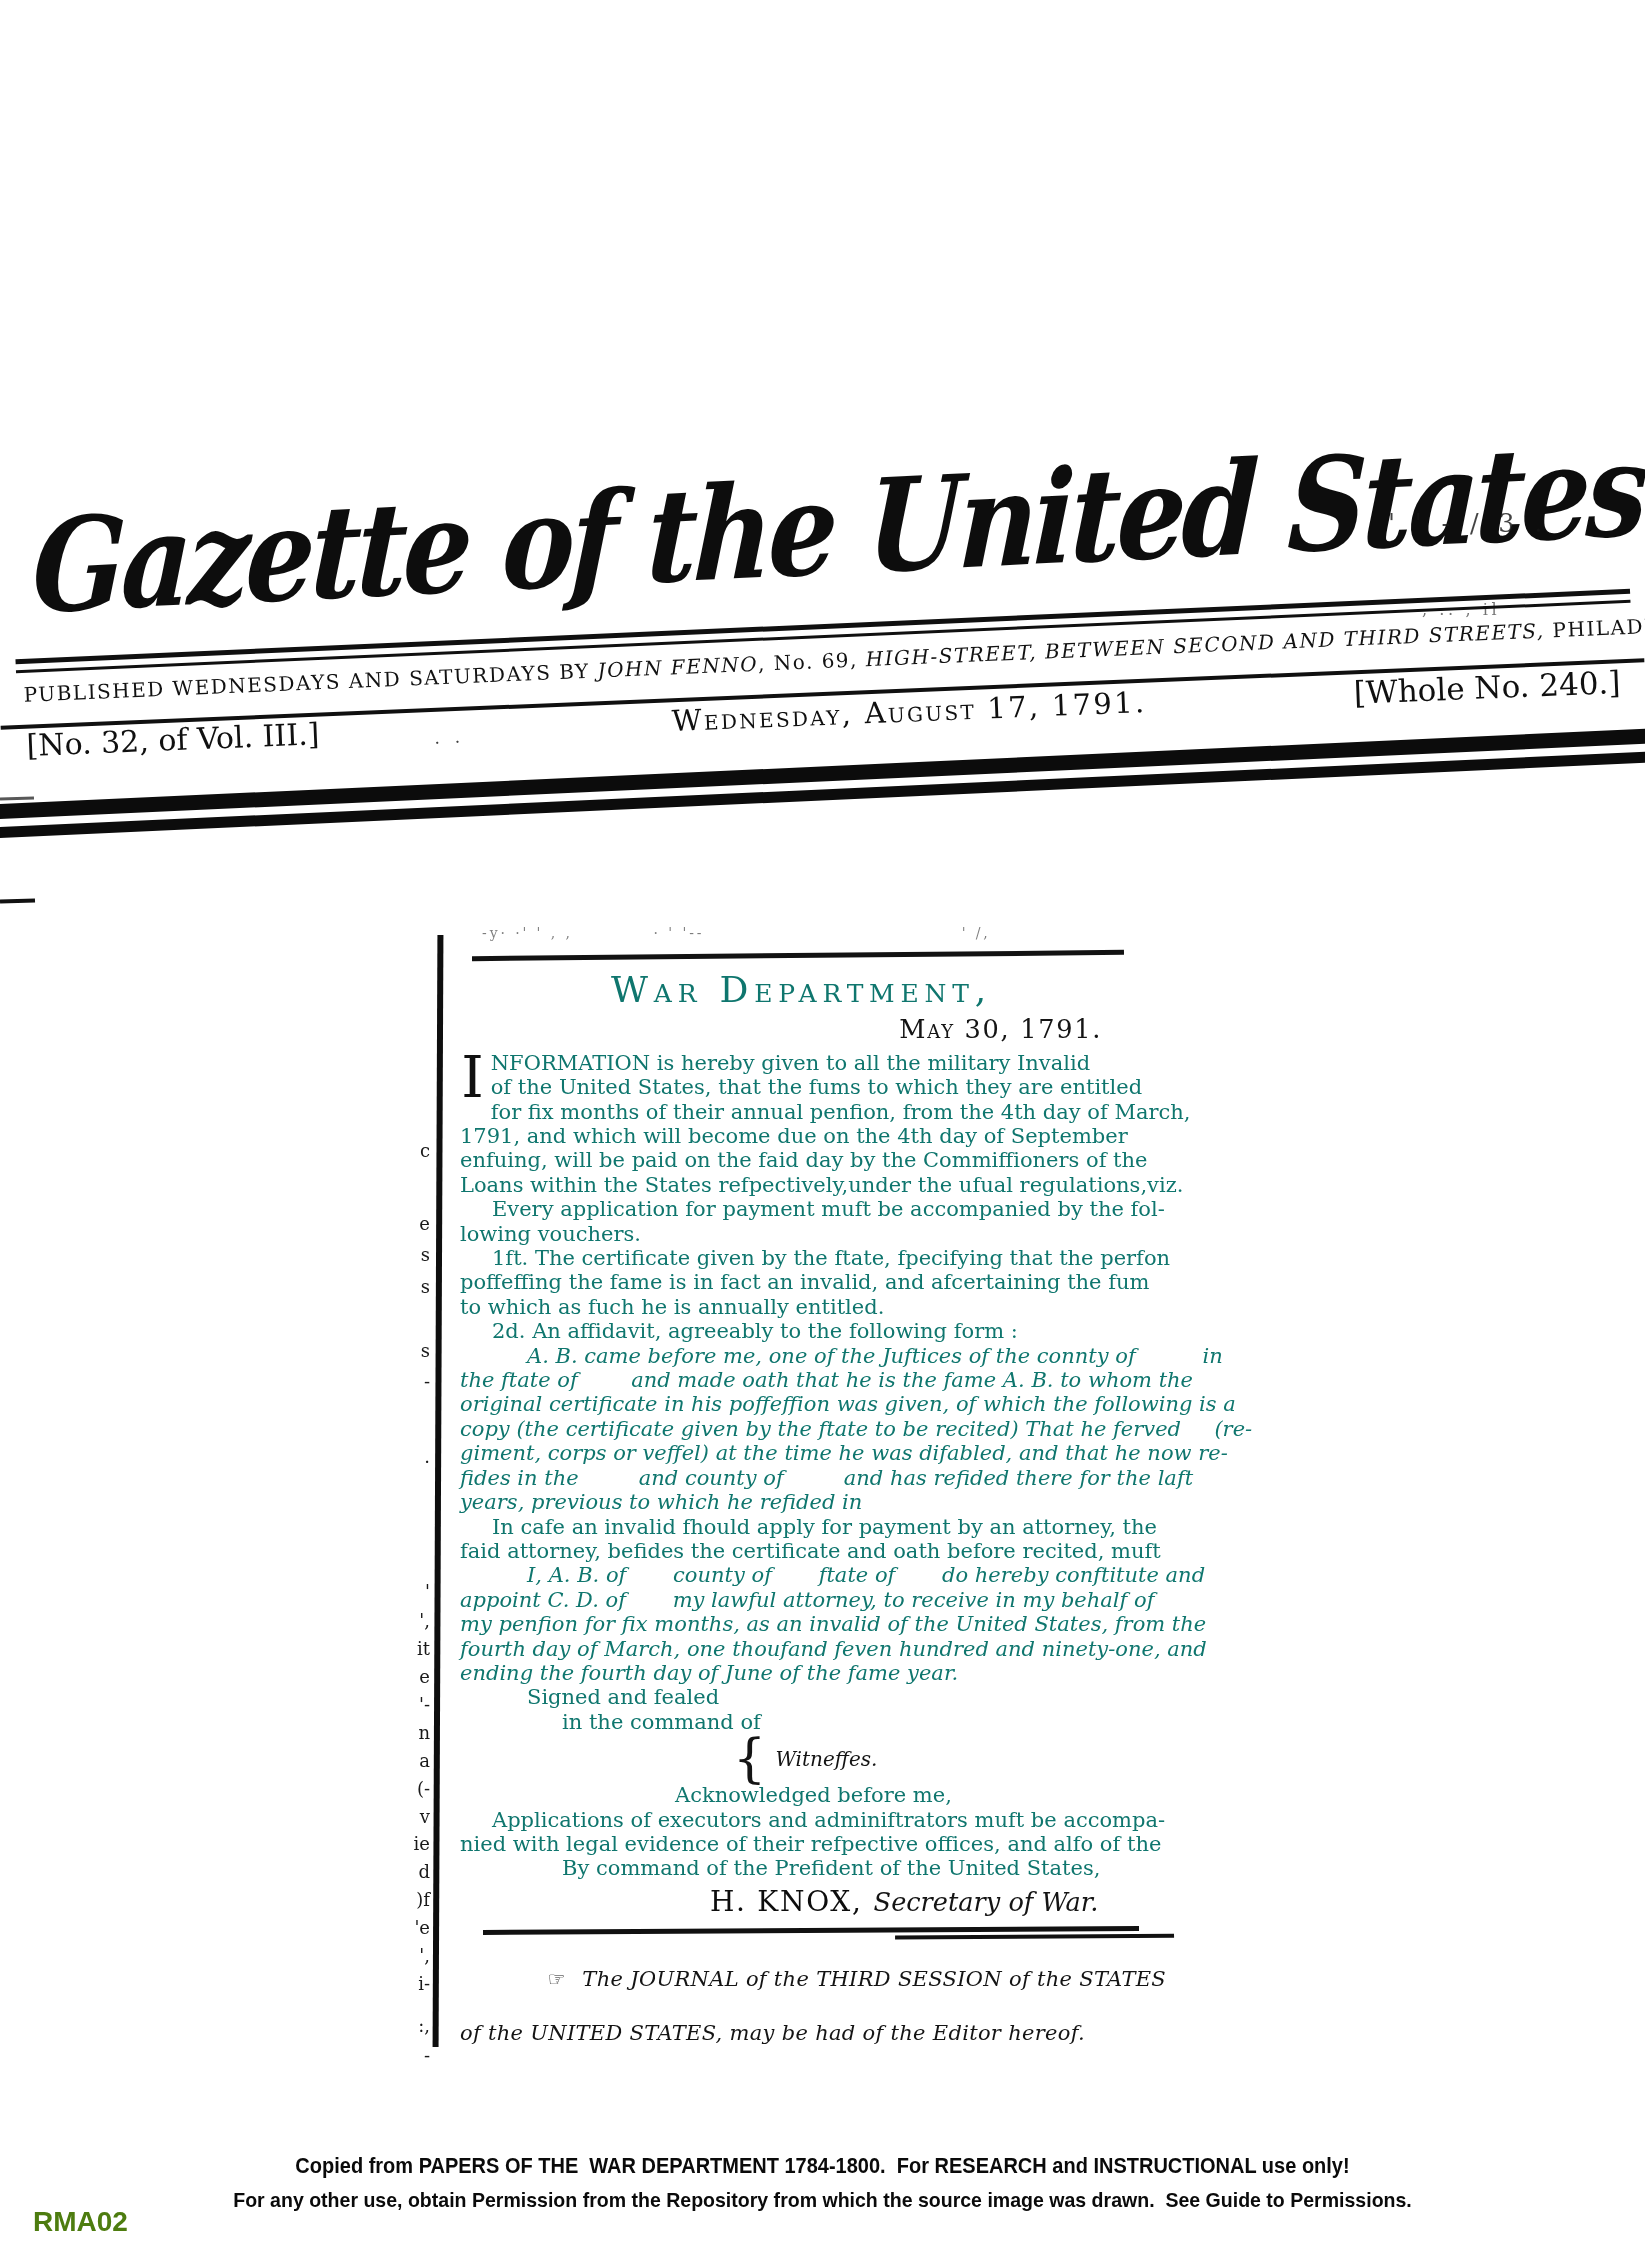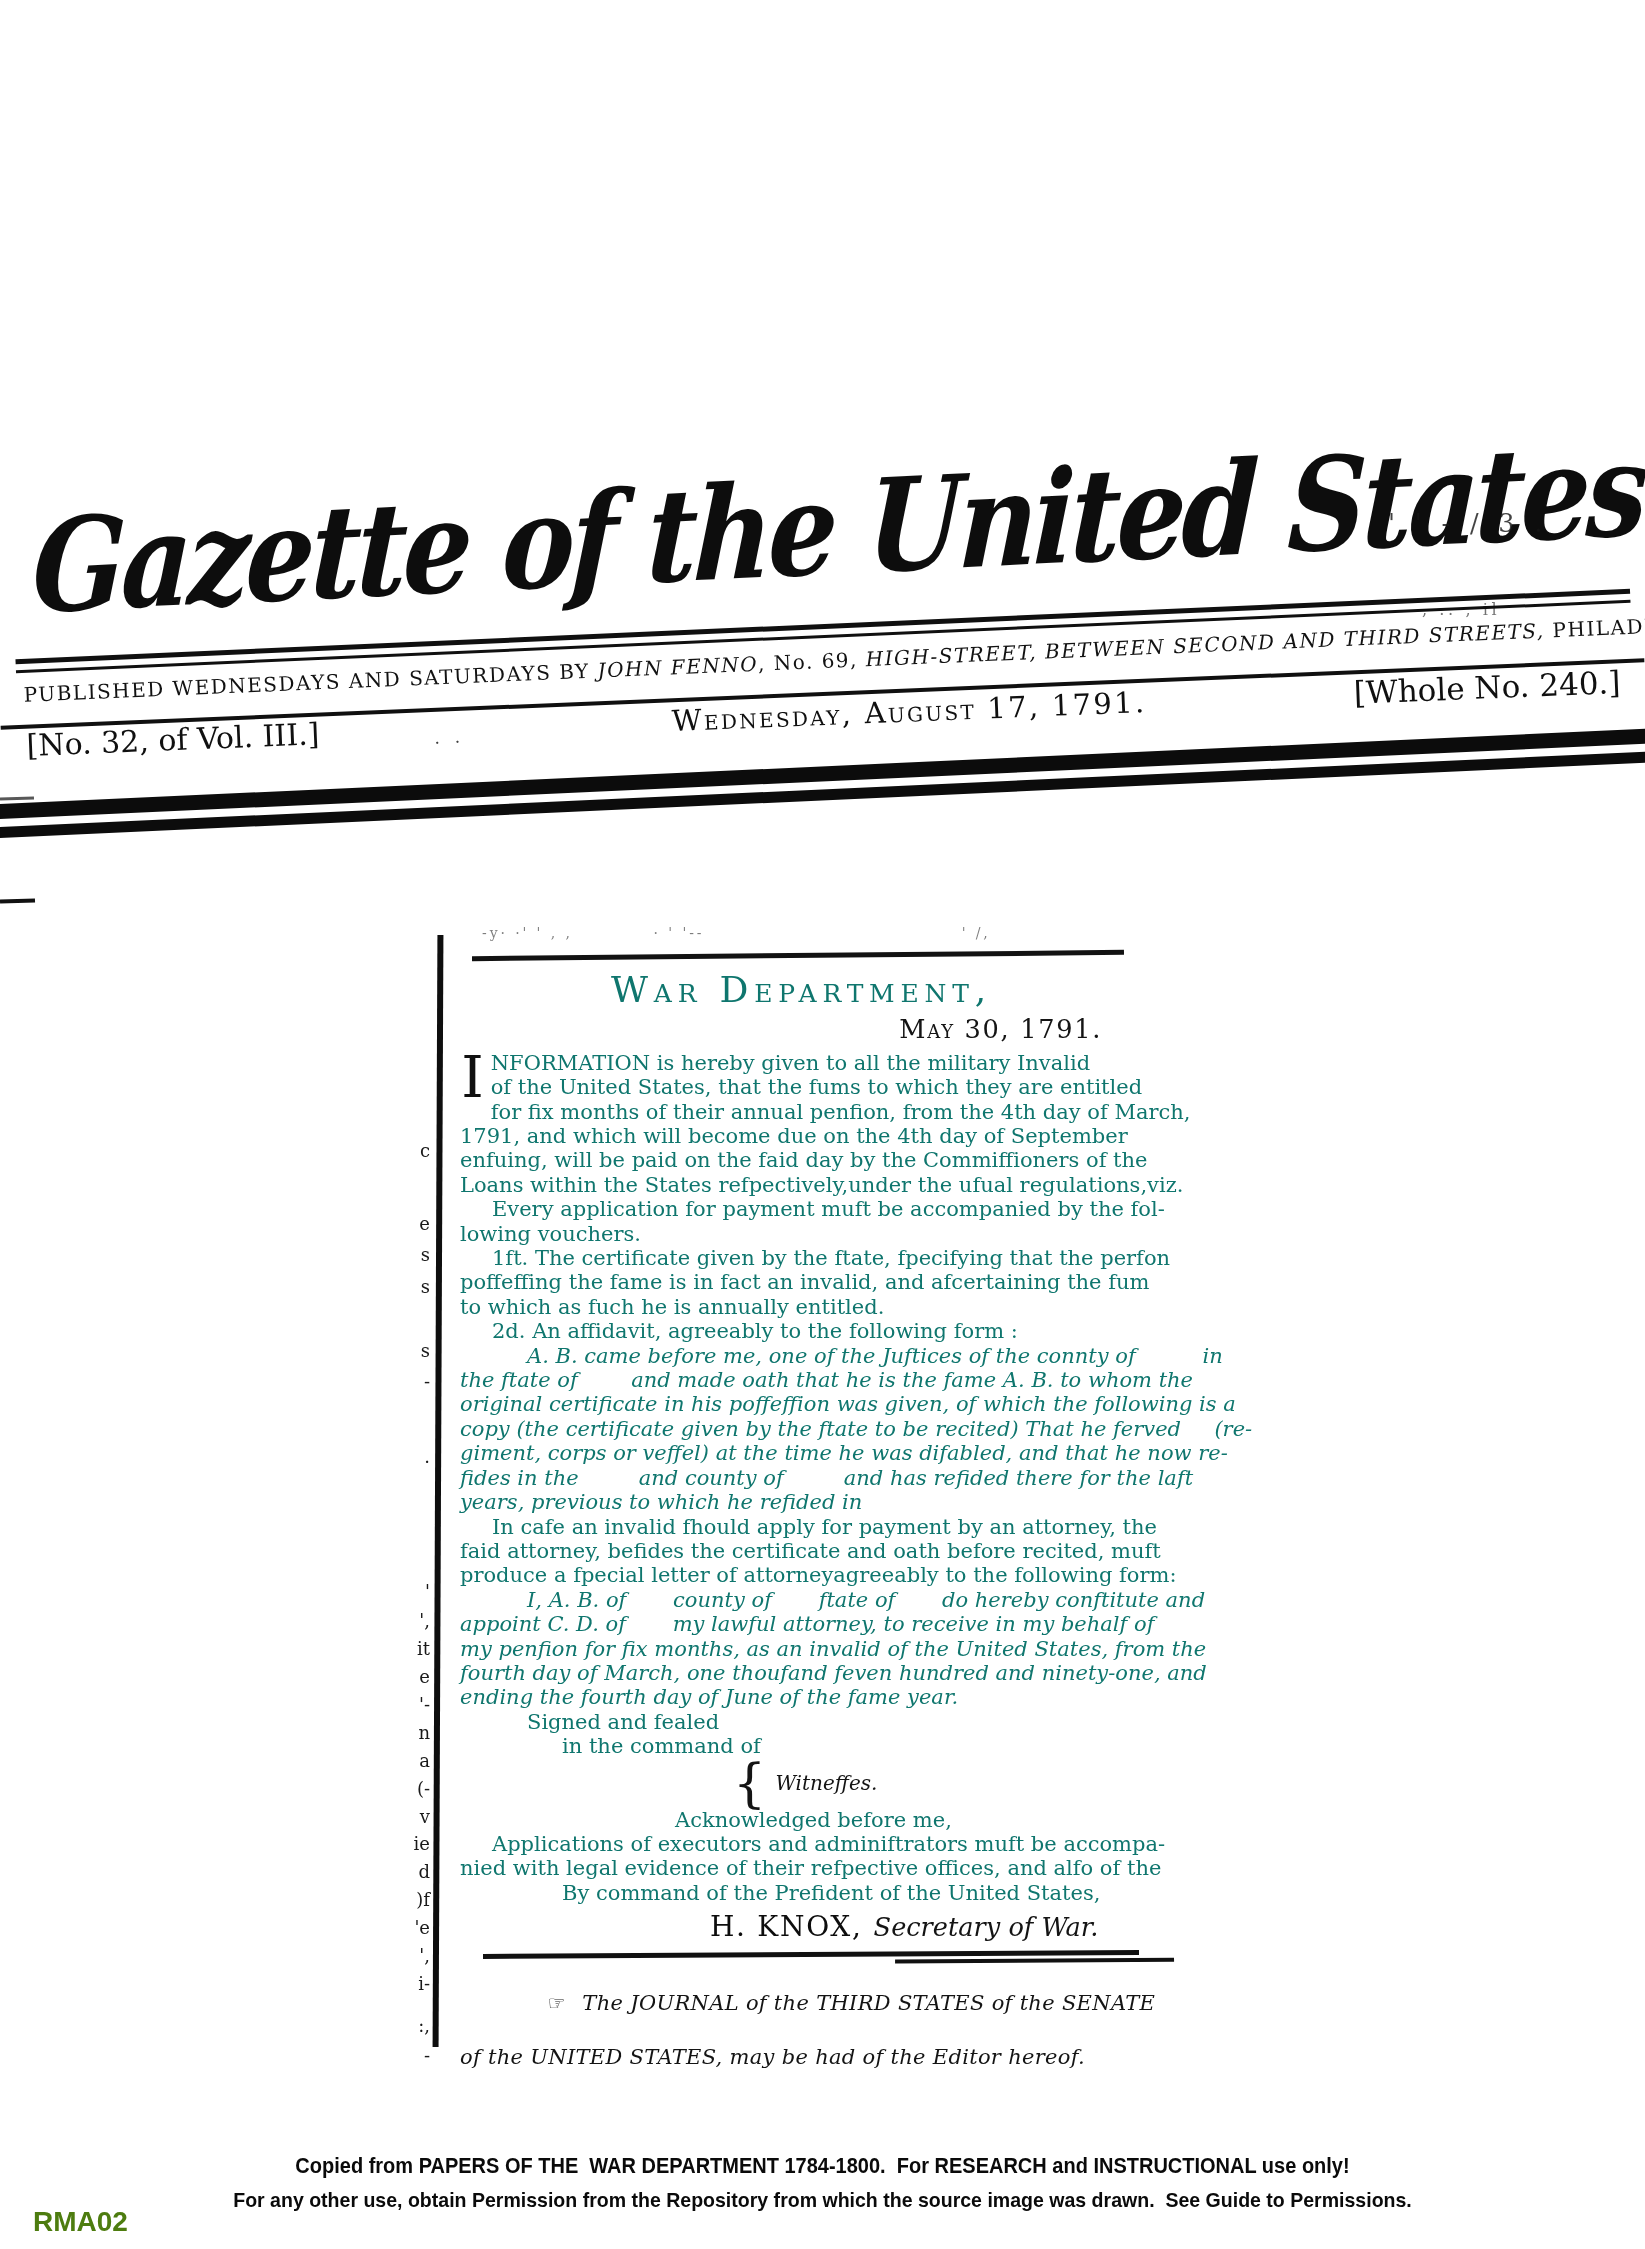--- a/index.html
+++ b/index.html
@@ -166,21 +166,20 @@
         <div class="bl ind1">2d. An affidavit, agreeably to the following form :</div>
         <div class="bl it ind2">A. B. came before me, one of the Juftices of the connty of          in</div>
         <div class="bl it">the ftate of        and made oath that he is the fame A. B. to whom the</div>
         <div class="bl it">original certificate in his poffeffion was given, of which the following is a</div>
         <div class="bl it">copy (the certificate given by the ftate to be recited) That he ferved     (re-</div>
         <div class="bl it">giment, corps or veffel) at the time he was difabled, and that he now re-</div>
         <div class="bl it">fides in the         and county of         and has refided there for the laft</div>
         <div class="bl it">years, previous to which he refided in</div>
         <div class="bl ind1">In cafe an invalid fhould apply for payment by an attorney, the</div>
         <div class="bl">faid attorney, befides the certificate and oath before recited, muft</div>
-        <div class="bl">produce a fpecial letter of attorneyagreeably to the following form:</div>
         <div class="bl it ind2">I, A. B. of       county of       ftate of       do hereby conftitute and</div>
         <div class="bl it">appoint C. D. of       my lawful attorney, to receive in my behalf of</div>
         <div class="bl it">my penfion for fix months, as an invalid of the United States, from the</div>
         <div class="bl it">fourth day of March, one thoufand feven hundred and ninety-one, and</div>
         <div class="bl it">ending the fourth day of June of the fame year.</div>
         <div class="bl ind2">Signed and fealed</div>
         <div class="bl ind3">in the command of</div>
       </div>
 
     <div class="bracerow">
@@ -199,21 +198,21 @@
       <span class="kname">H. KNOX,</span>
       <span class="krole it">Secretary of War.</span>
     </div>
 
     <div class="midrule">
       <span class="mr2"></span>
     </div>
 
     <div class="journal">
       <div class="jl1">
-        <span class="hand">☞</span><span class="it">The JOURNAL of the THIRD STATES of the SENATE</span>
+        <span class="hand">☞</span><span class="it">The JOURNAL of the THIRD SESSION of the STATES</span>
       </div>
       <div class="jl2 it">of the UNITED STATES, may be had of the Editor hereof.</div>
     </div>
   </div>
 
   <div id="stray-col">
       <div class="stray" style="top: 1140px;">c</div>
       <div class="stray" style="top: 1213px;">e</div>
       <div class="stray" style="top: 1244px;">s</div>
       <div class="stray" style="top: 1276px;">s</div>

